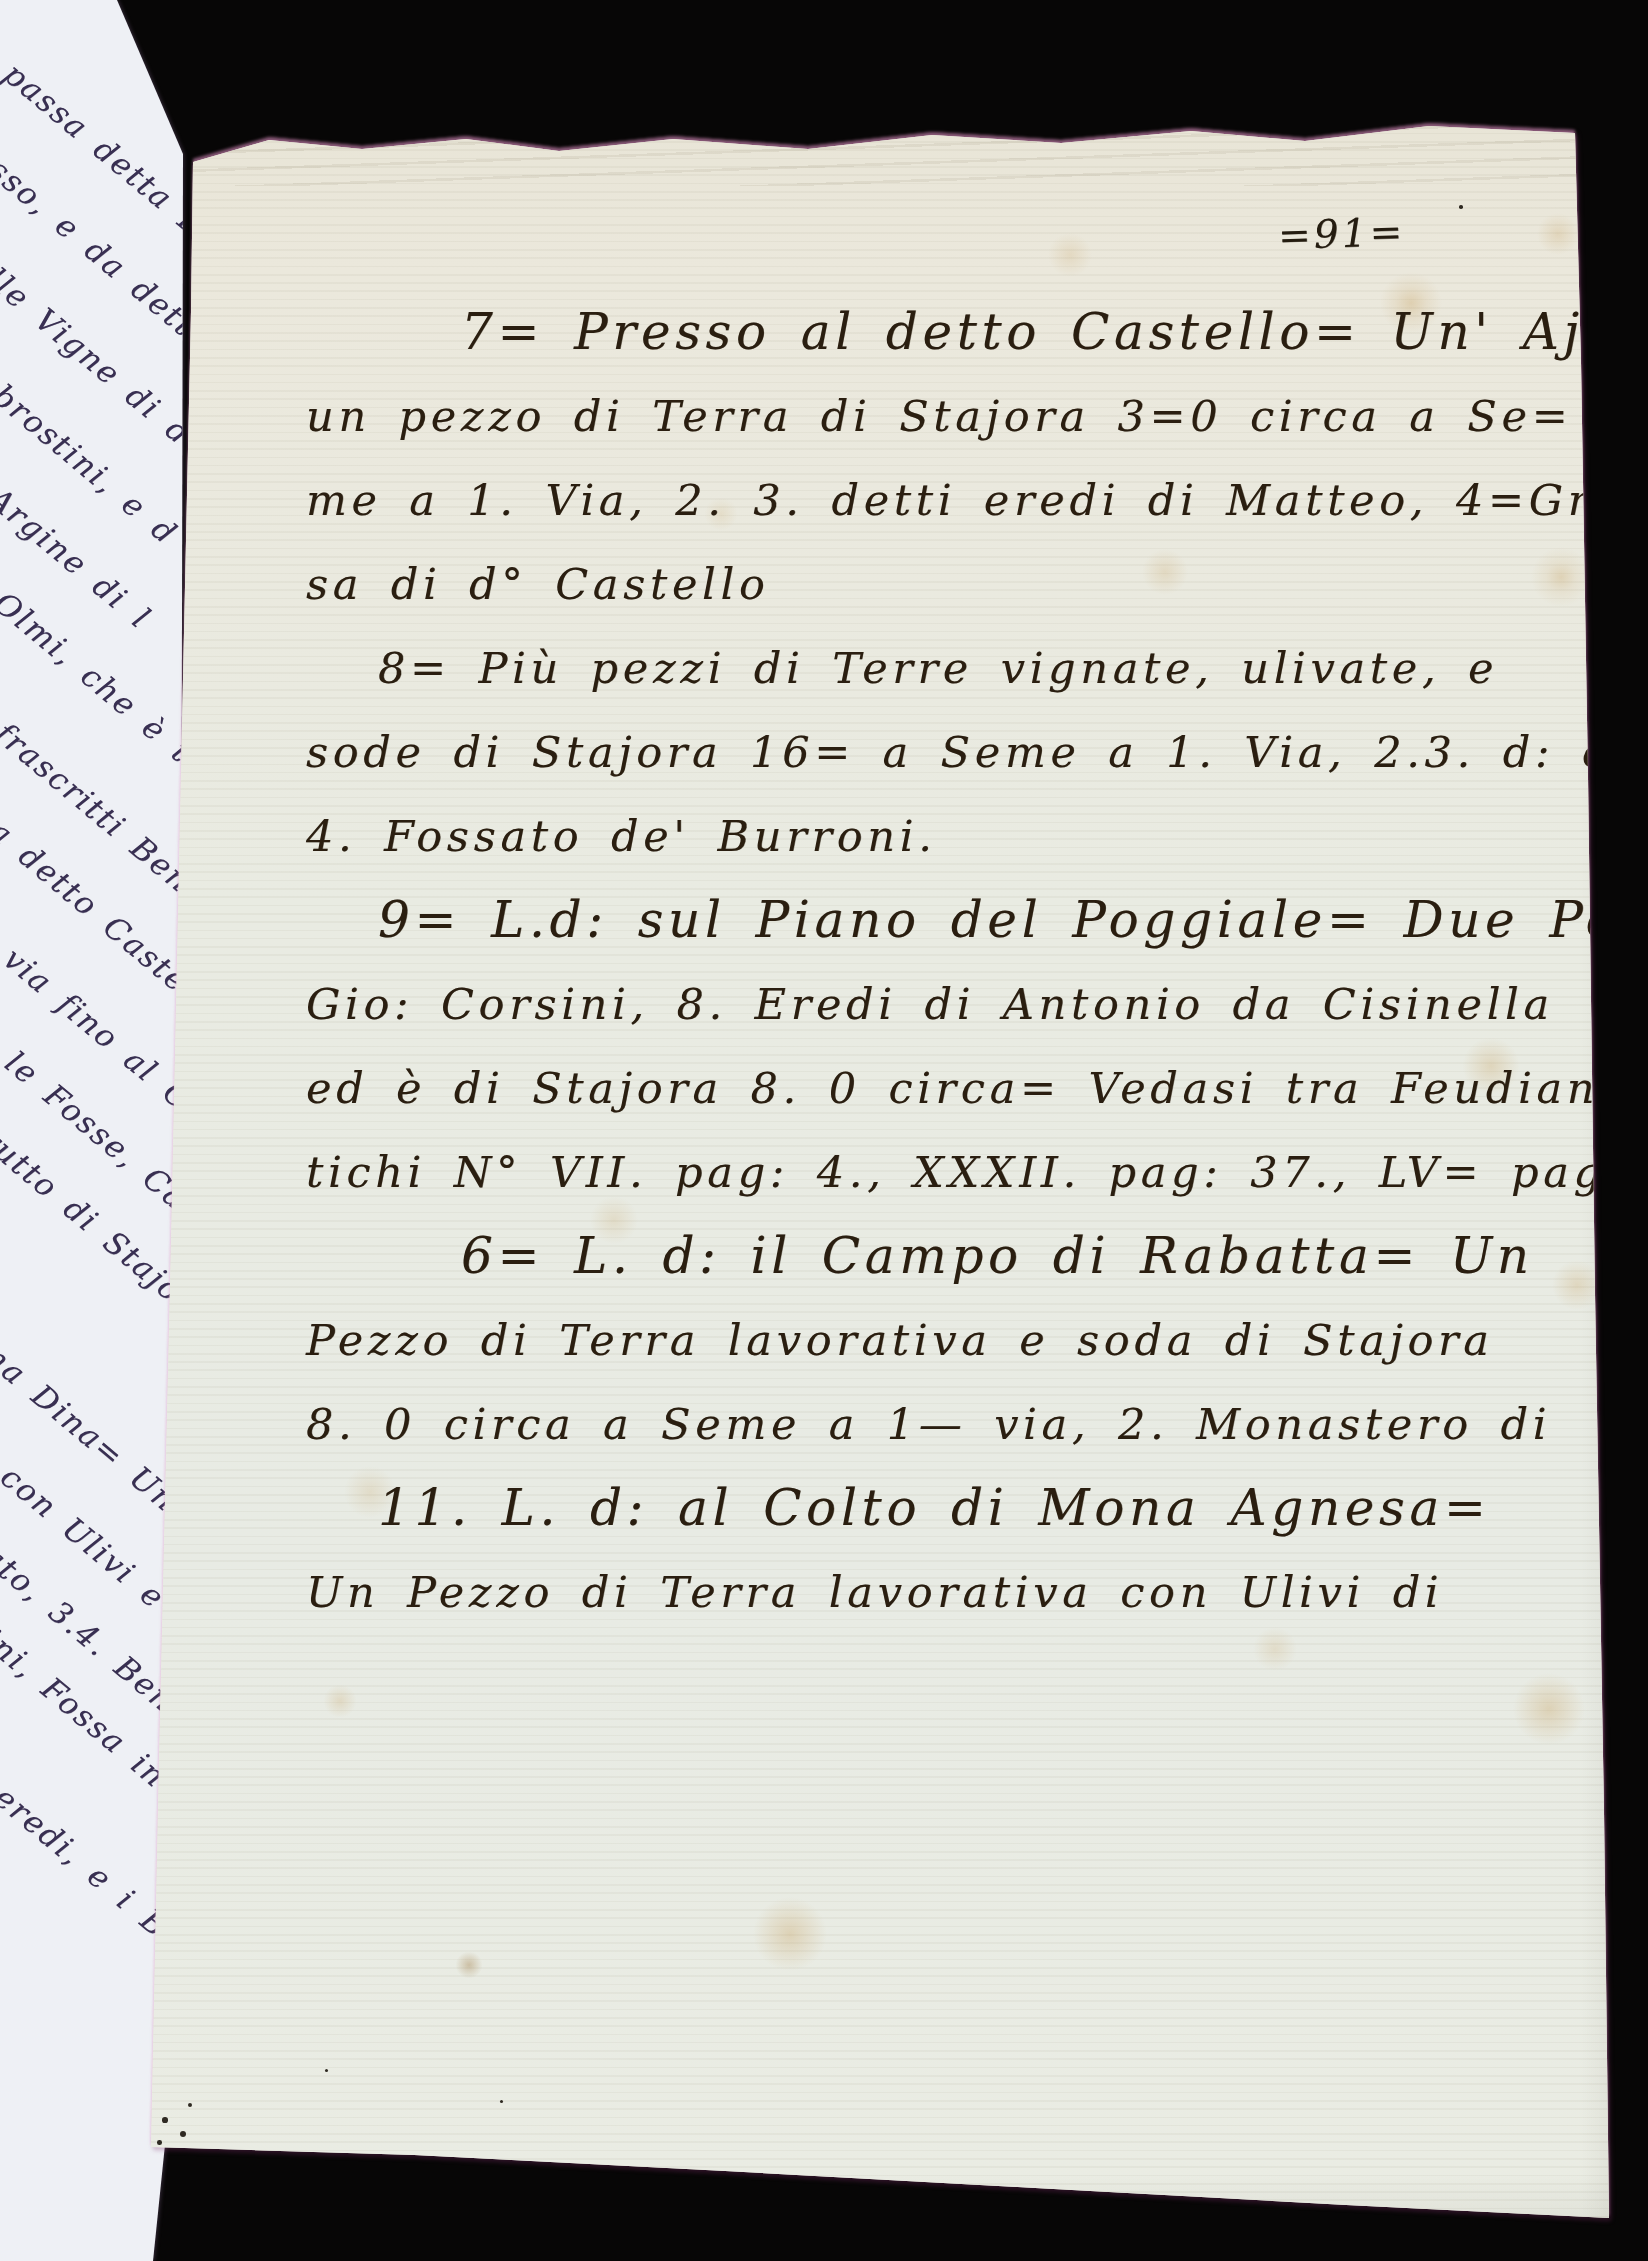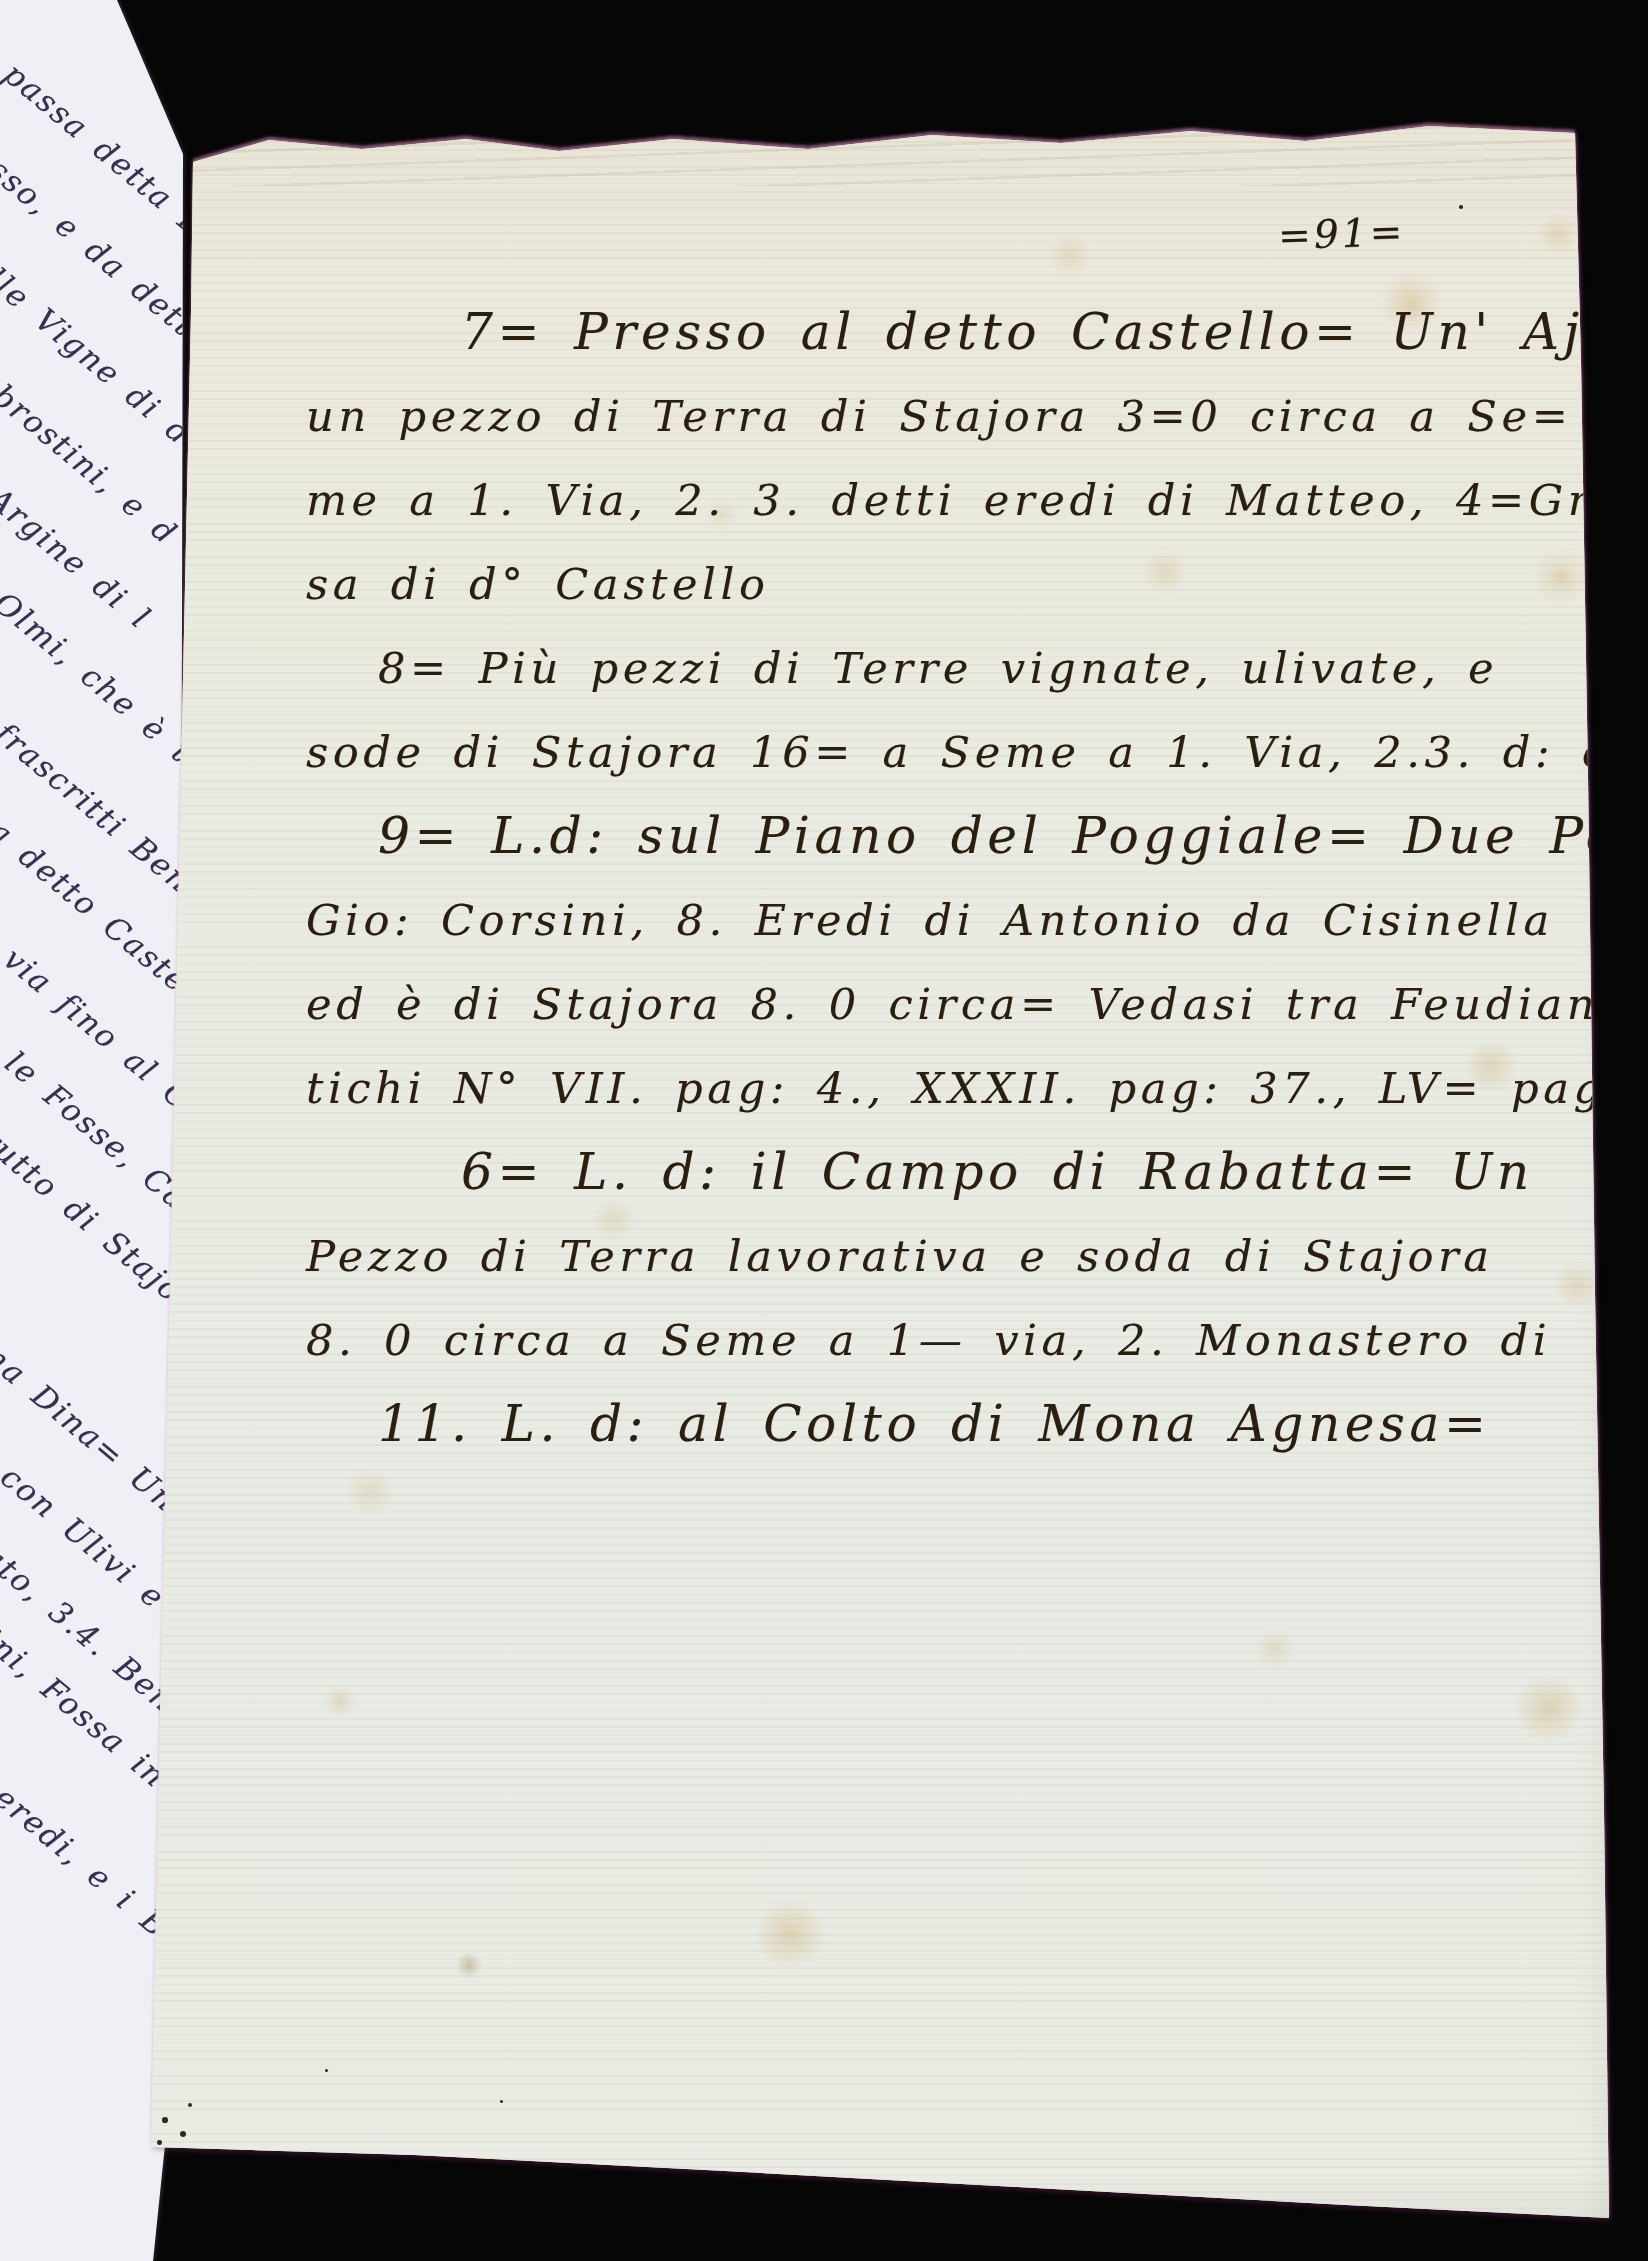--- a/index.html
+++ b/index.html
@@ -136,28 +136,30 @@
       <div class="folio">=91=</div>
 
       <div class="text-block">
 
       <div class="ms-line lg ind2">7= Presso al detto Castello= Un' Aja con</div>
           <div class="ms-line">un pezzo di Terra di Stajora 3=0 circa a Se=</div>
           <div class="ms-line">me a 1. Via, 2. 3. detti eredi di Matteo, 4=Gros=</div>
           <div class="ms-line">sa di d° Castello</div>
           <div class="ms-line ind1">8= Più pezzi di Terre vignate, ulivate, e</div>
           <div class="ms-line">sode di Stajora 16= a Seme a 1. Via, 2.3. d: eredi</div>
+          <div class="ms-line">4. Fossato de' Burroni.</div>
           <div class="ms-line lg ind1">9= L.d: sul Piano del Poggiale= Due Pez=</div>
           <div class="ms-line">Gio: Corsini, 8. Eredi di Antonio da Cisinella</div>
           <div class="ms-line">ed è di Stajora 8. 0 circa= Vedasi tra Feudian=</div>
           <div class="ms-line">tichi N° VII. pag: 4., XXXII. pag: 37., LV= pag: 64</div>
           <div class="ms-line lg ind2">6= L. d: il Campo di Rabatta= Un</div>
           <div class="ms-line">Pezzo di Terra lavorativa e soda di Stajora</div>
           <div class="ms-line">8. 0 circa a Seme a 1— via, 2. Monastero di</div>
           <div class="ms-line lg ind1">11. L. d: al Colto di Mona Agnesa=</div>
+          <div class="ms-line">Un Pezzo di Terra lavorativa con Ulivi di</div>
         </div>
 
       <div>
 
       <div class="speck" style="--x: 162px; --y: 2117px; --s: 5.7px;"></div>
           <div class="speck" style="--x: 180px; --y: 2131px; --s: 6.2px;"></div>
           <div class="speck" style="--x: 157px; --y: 2140px; --s: 4.7px;"></div>
           <div class="speck" style="--x: 188px; --y: 2103px; --s: 4.1px;"></div>
           <div class="speck" style="--x: 132px; --y: 2143px; --s: 4.1px;"></div>
           <div class="speck" style="--x: 325px; --y: 2069px; --s: 3.1px;"></div>

